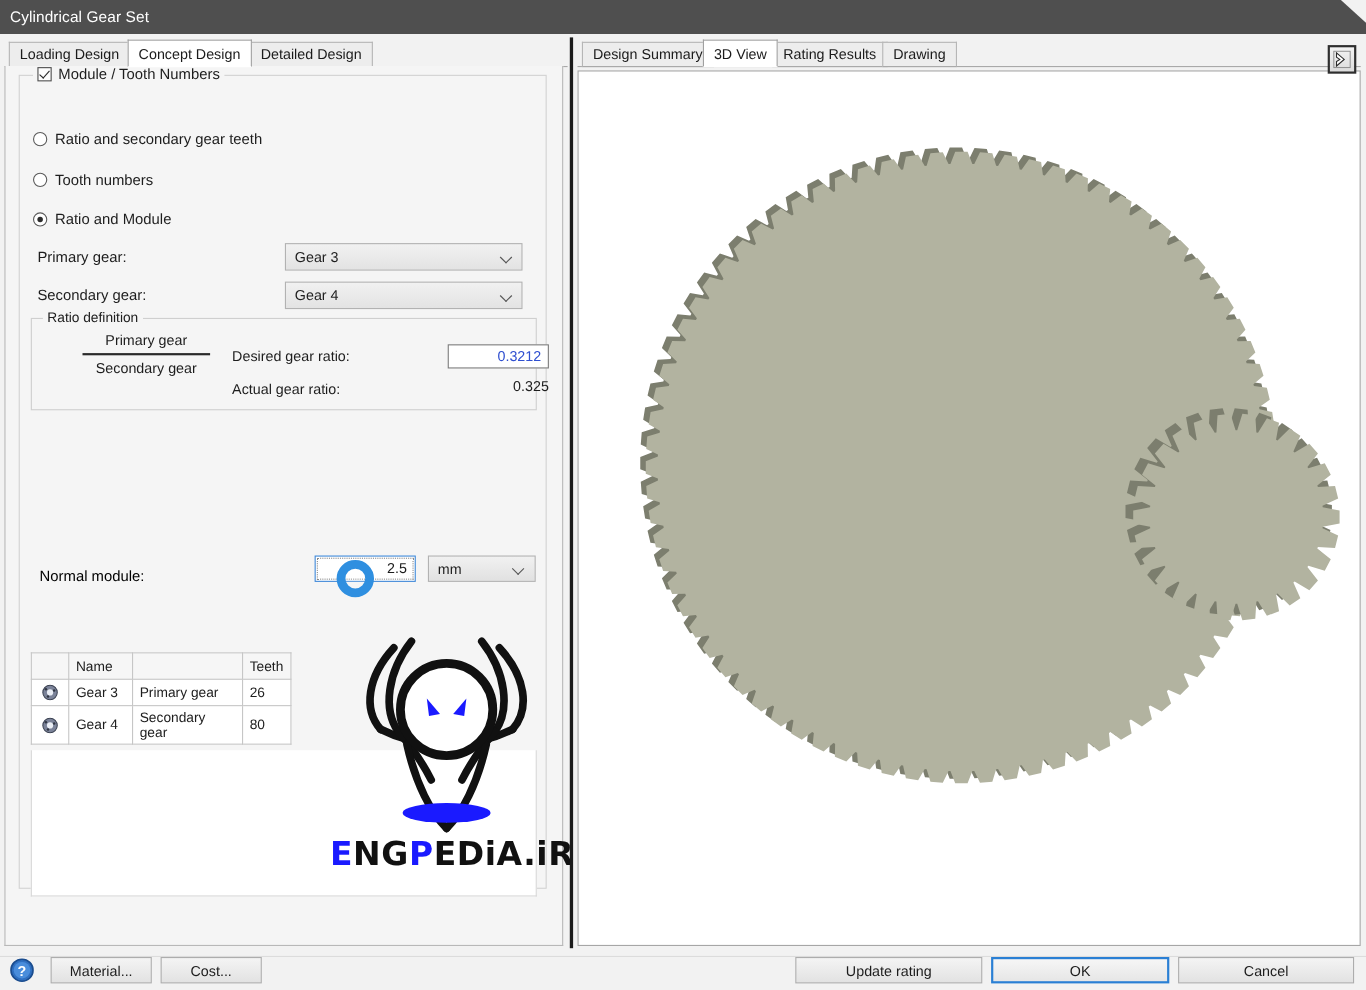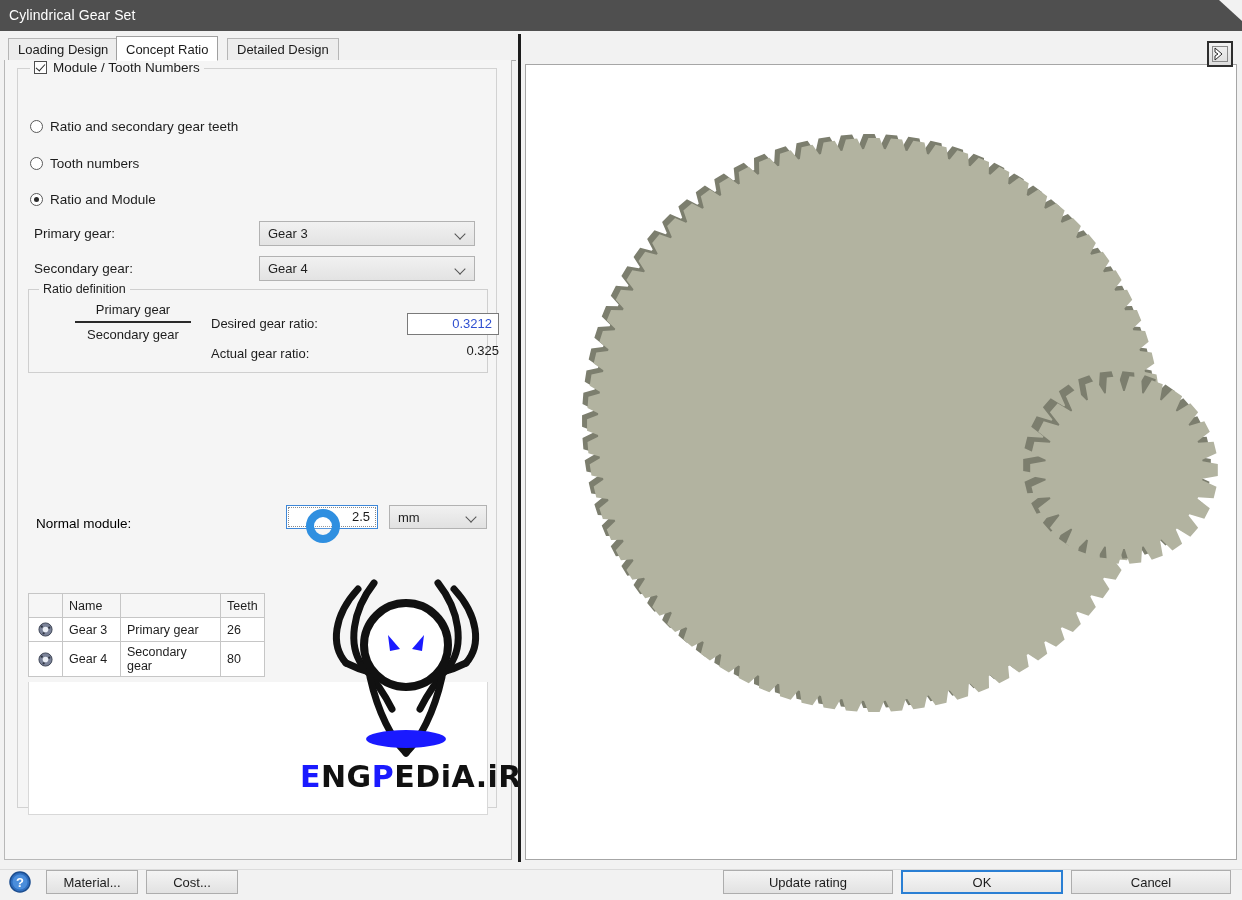--- a/index.html
+++ b/index.html
@@ -321,21 +321,21 @@
 
   <div class="content">
 
     <div class="left-pane">
 
       <div class="tabstrip">
         <div class="tab" style="left:4px;">
           <span>Loading Design</span>
         </div>
         <div class="tab active" style="left:112px;">
-          <span>Concept Ratio</span>
+          <span>Concept Design</span>
         </div>
         <div class="tab" style="left:223px;">
           <span>Detailed Design</span>
         </div>
       </div>
 
       <div class="panel-body">
 
         <div class="groupbox">
 
@@ -464,20 +464,34 @@
           </div>
 
         </div>
       </div>
     </div>
 
     <div class="splitter"></div>
 
     <div class="right-pane">
 
+      <div class="tabstrip">
+        <div class="tab" style="left:4px;">
+          <span>Design Summary</span>
+        </div>
+        <div class="tab active" style="left:114px;">
+          <span>3D View</span>
+        </div>
+        <div class="tab" style="left:177px;">
+          <span>Rating Results</span>
+        </div>
+        <div class="tab" style="left:277px;">
+          <span>Drawing</span>
+        </div>
+      </div>
 
       <div class="expand-btn">
         <svg width="16" height="16" viewBox="0 0 16 16">
           <path d="M3 2 L10 8 L3 14 L3 10 L6 8 L3 6 Z" fill="#ffffff" stroke="#2b2b2b" stroke-width="1"></path>
           <rect x="0.5" y="0.5" width="15" height="15" fill="none" stroke="#8a8a8a" stroke-width="1"></rect>
         </svg>
       </div>
 
       <div class="viewport">
         <svg id="gear-svg" width="710" height="794" viewBox="0 0 710 794">

